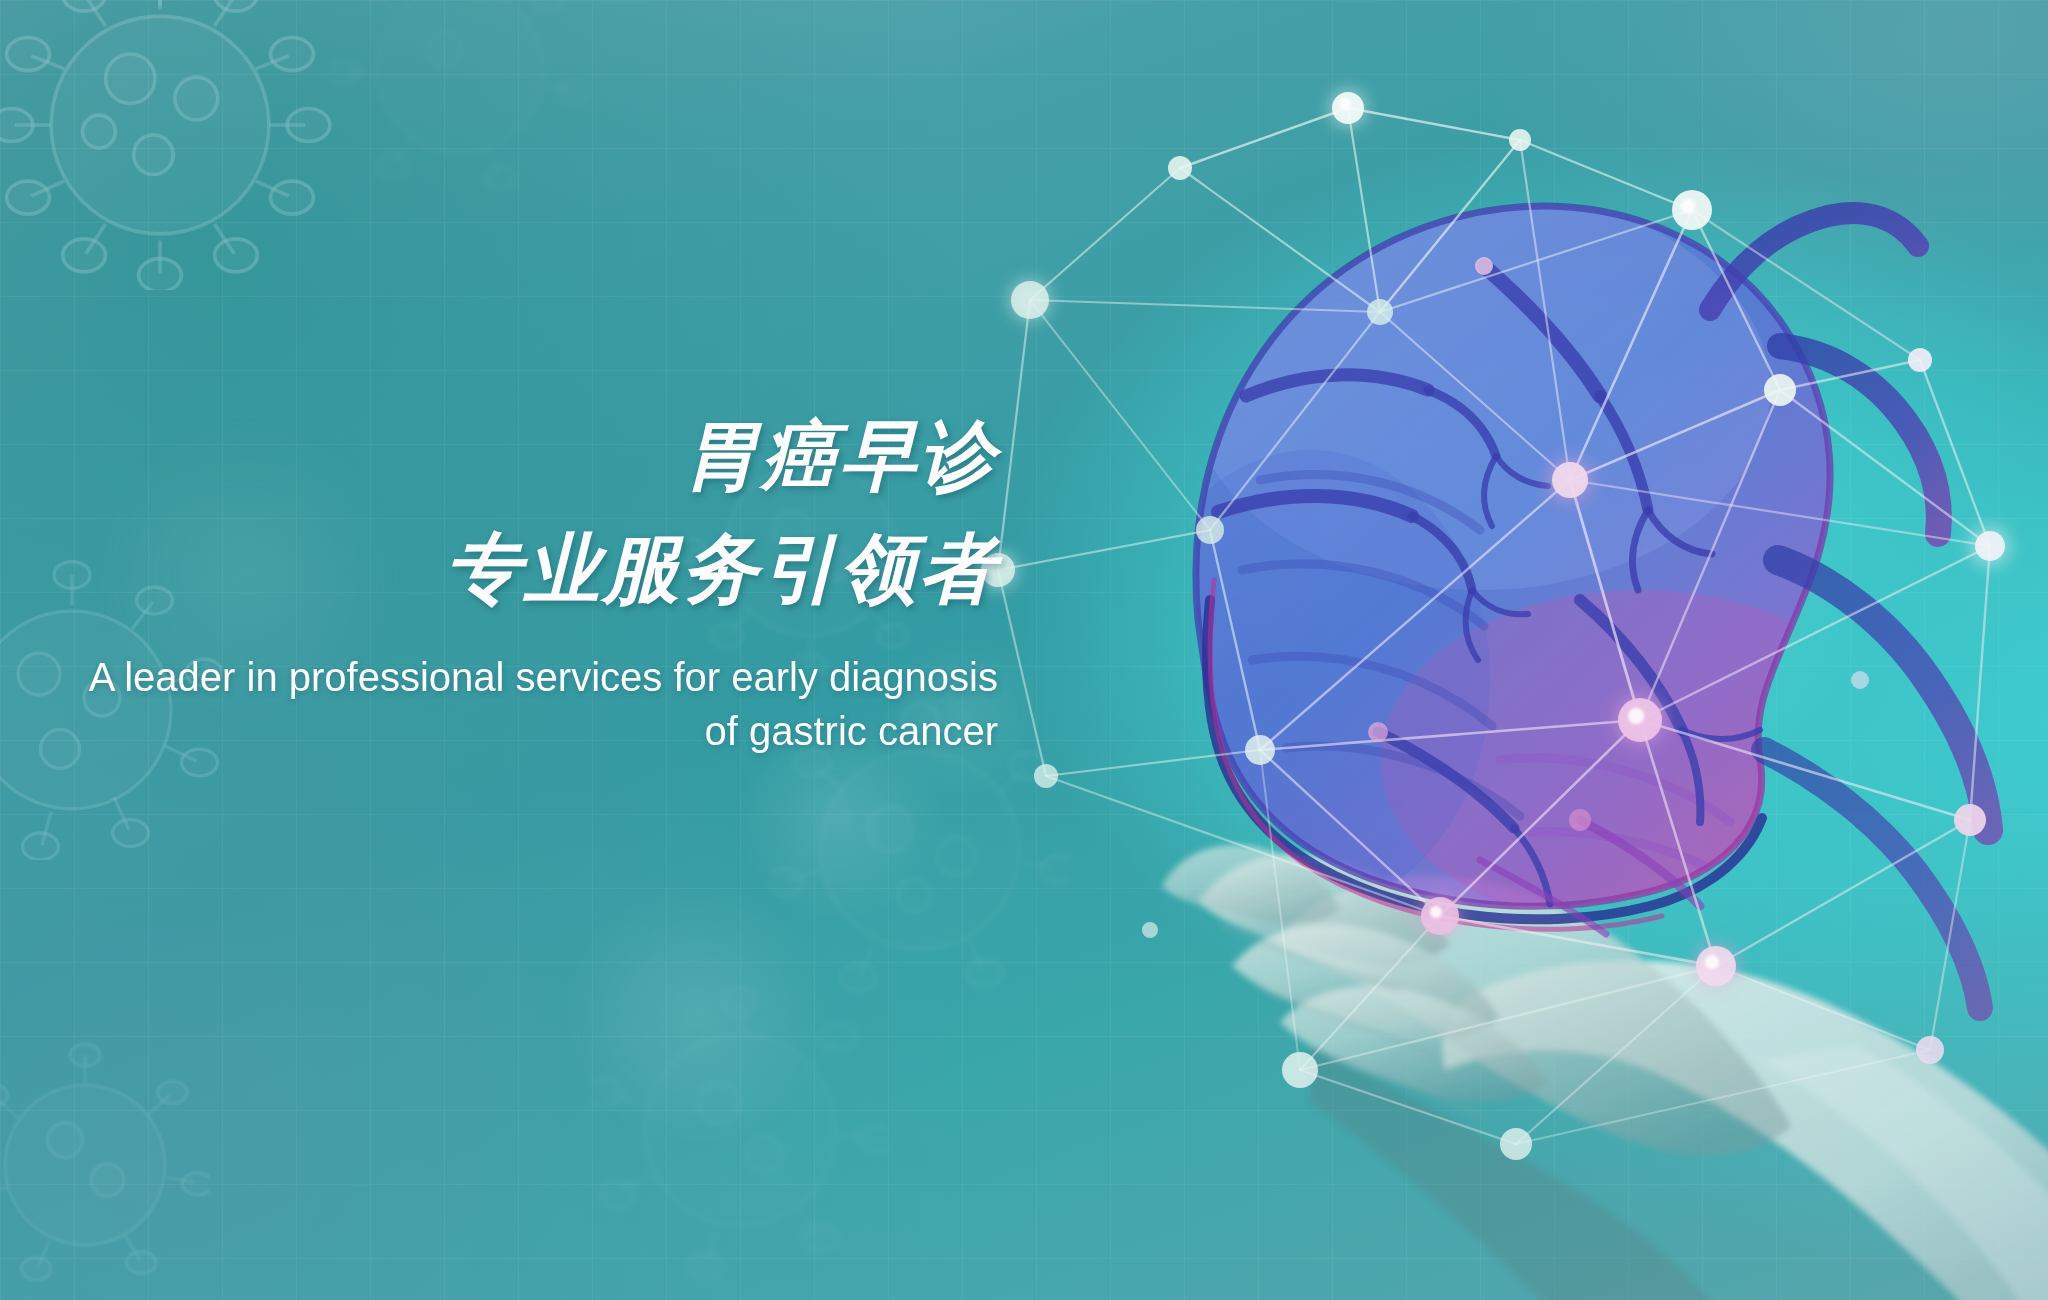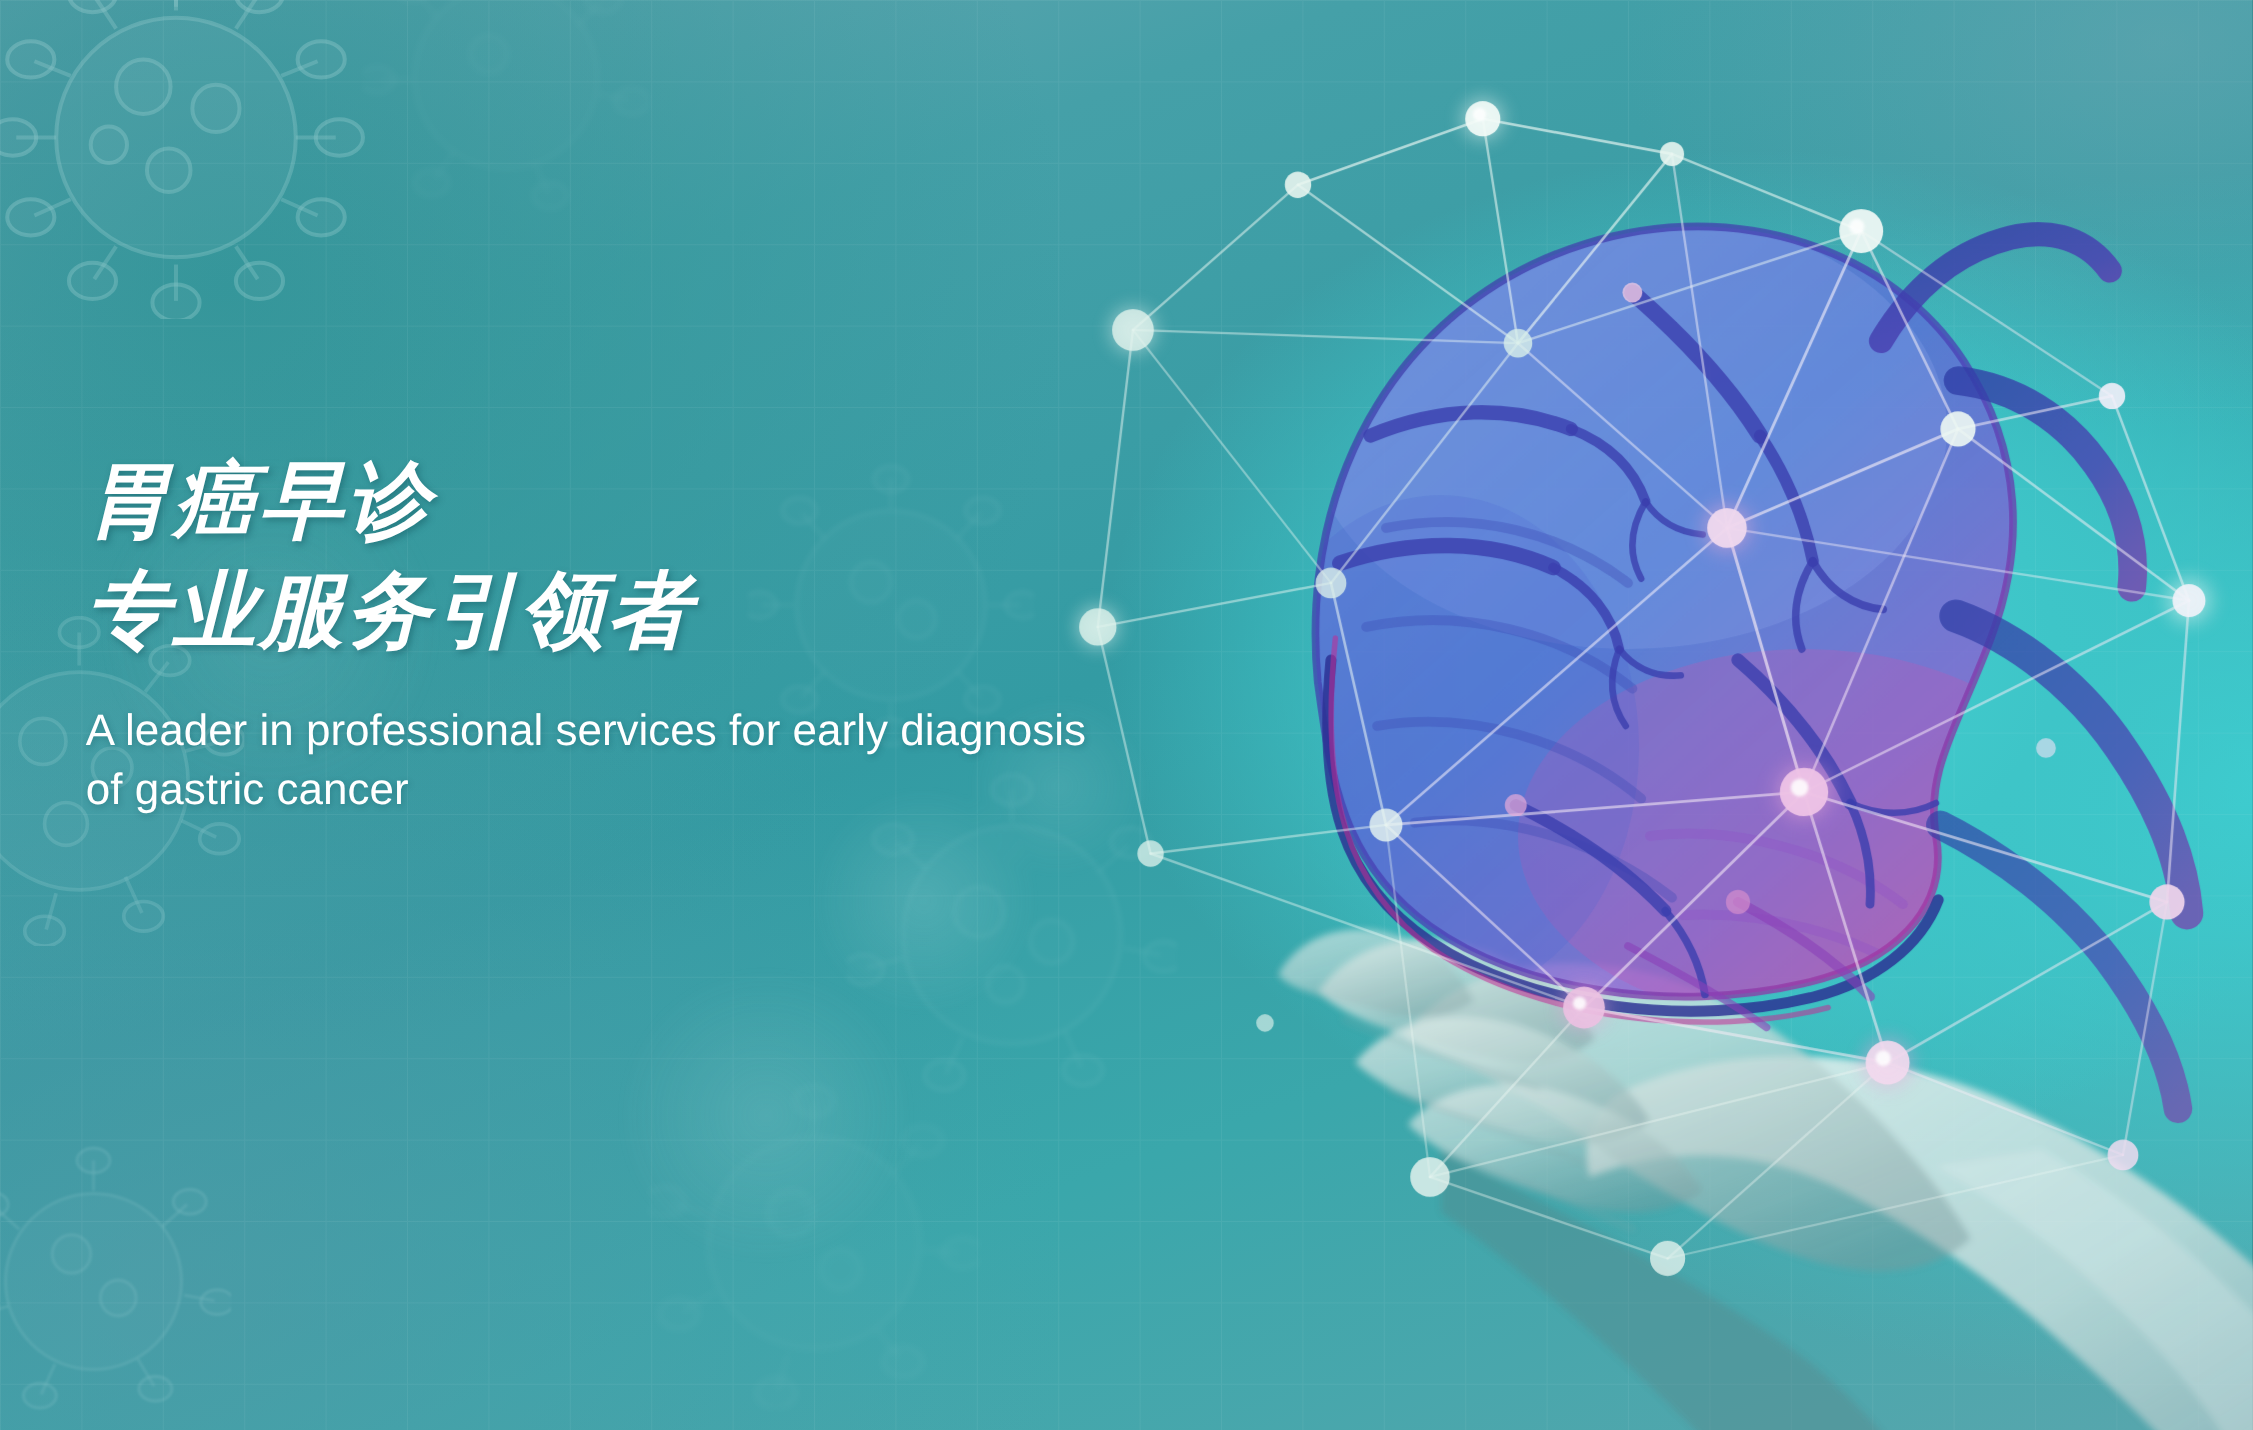--- a/index.html
+++ b/index.html
@@ -60,34 +60,34 @@
   #virus-mc { left:680px; top:420px;  width:260px; height:260px; opacity:.14; filter: blur(2.4px); }
   #virus-bc { left:770px; top:700px;  width:300px; height:300px; opacity:.13; filter: blur(2.6px); }
   #virus-bc2{ left:590px; top:980px;  width:300px; height:300px; opacity:.11; filter: blur(3.4px); }
   #virus-tc { left:330px; top:-60px;  width:260px; height:260px; opacity:.10; filter: blur(3px); }
 
   
   #artwork { position:absolute; left:880px; top:60px; width:1200px; height:1240px; }
   #artwork svg { display:block; width:100%; height:100%; overflow:visible; }
 
   
-  #copy { position:absolute; left:78px; top:418px; width:920px; }
+  #copy { position:absolute; left:78px; top:418px; width:920px;text-align:right; }
   .headline {
     color:#ffffff;
     font-family:"Liberation Sans", sans-serif;
     font-weight:700;
     font-style:italic;
     font-size:76px;
     line-height:1.0;
     letter-spacing:3px;
     margin:0;
     white-space:nowrap;
     text-shadow: 2px 3px 7px rgba(10,70,80,.40);
   }
-  .headline.l2 { margin-top:24px; }
+  .headline.l2 { margin-top:37px; }
   .subline {
     color:#ffffff;
     font-family:"Liberation Sans", sans-serif;
     font-weight:400;
     font-size:40px;
     line-height:1.34;
     margin:44px 0 0 0;
     max-width:1000px;
     text-shadow: 1px 2px 6px rgba(10,70,80,.30);
   }

